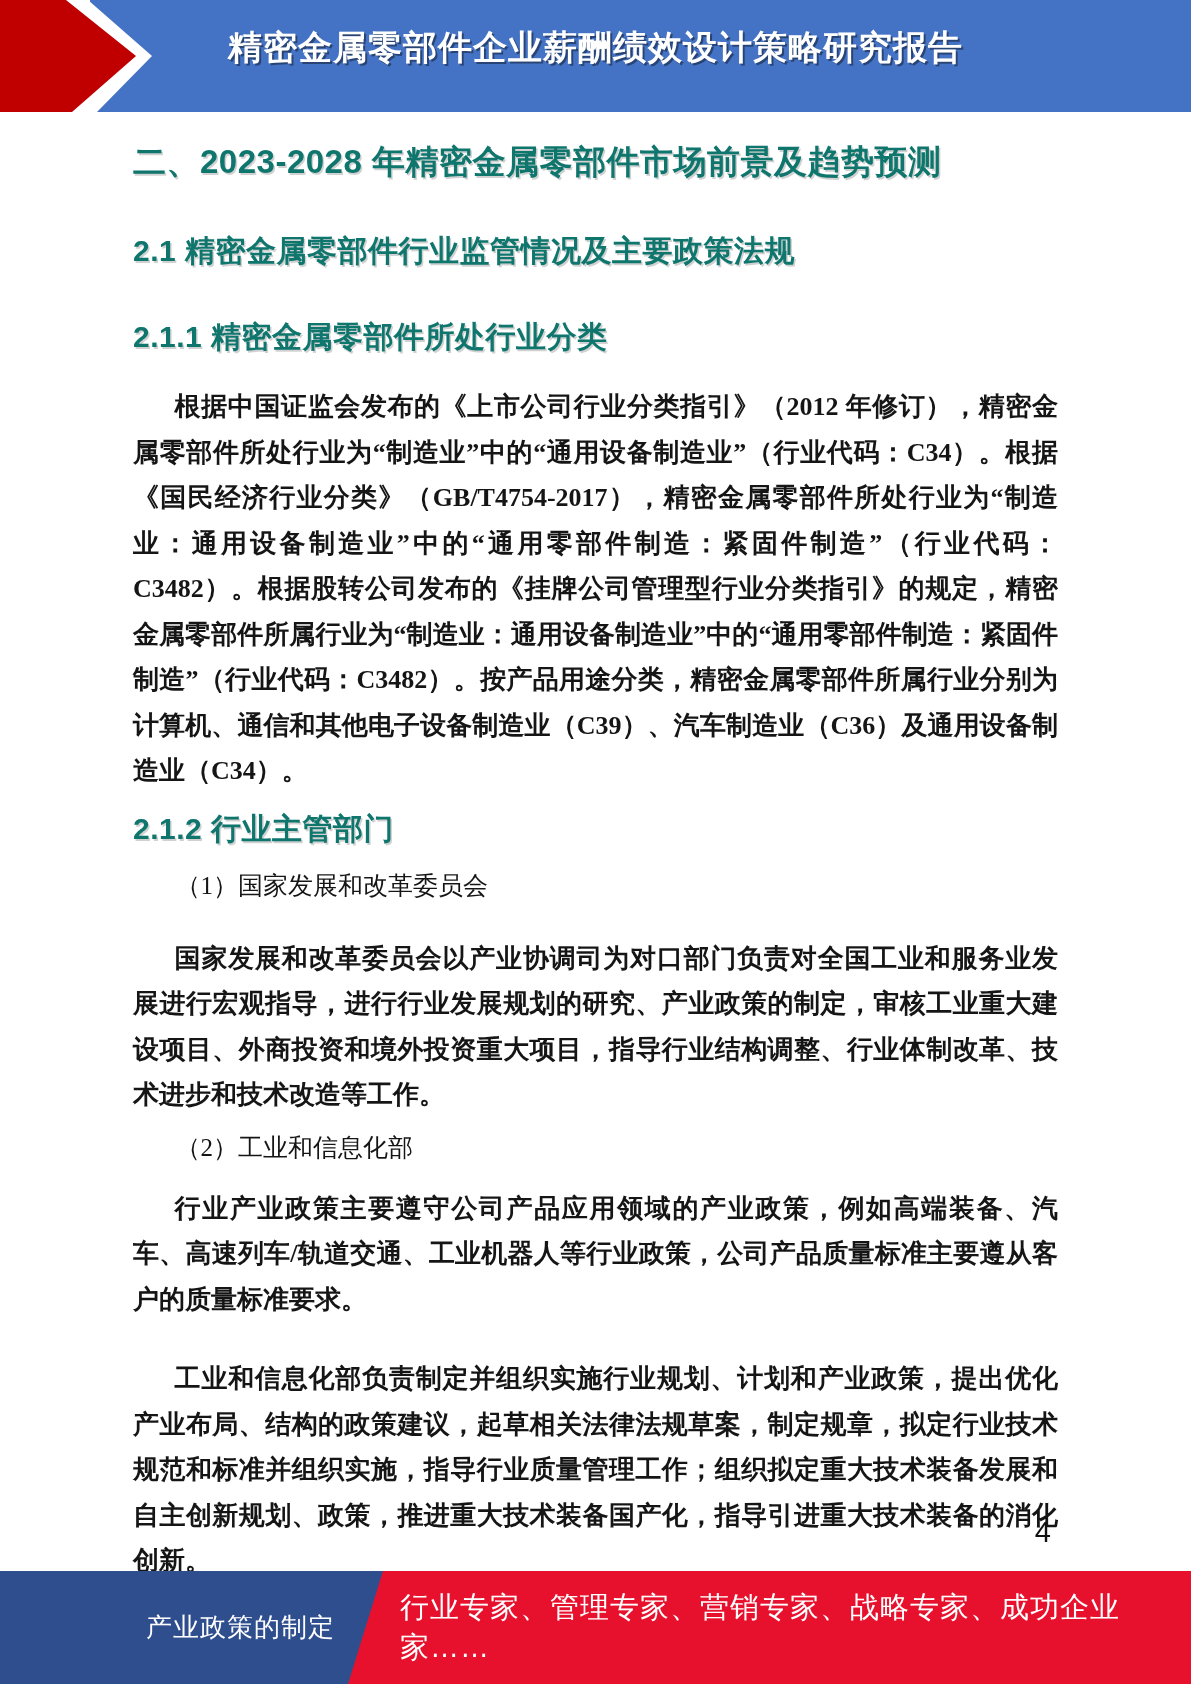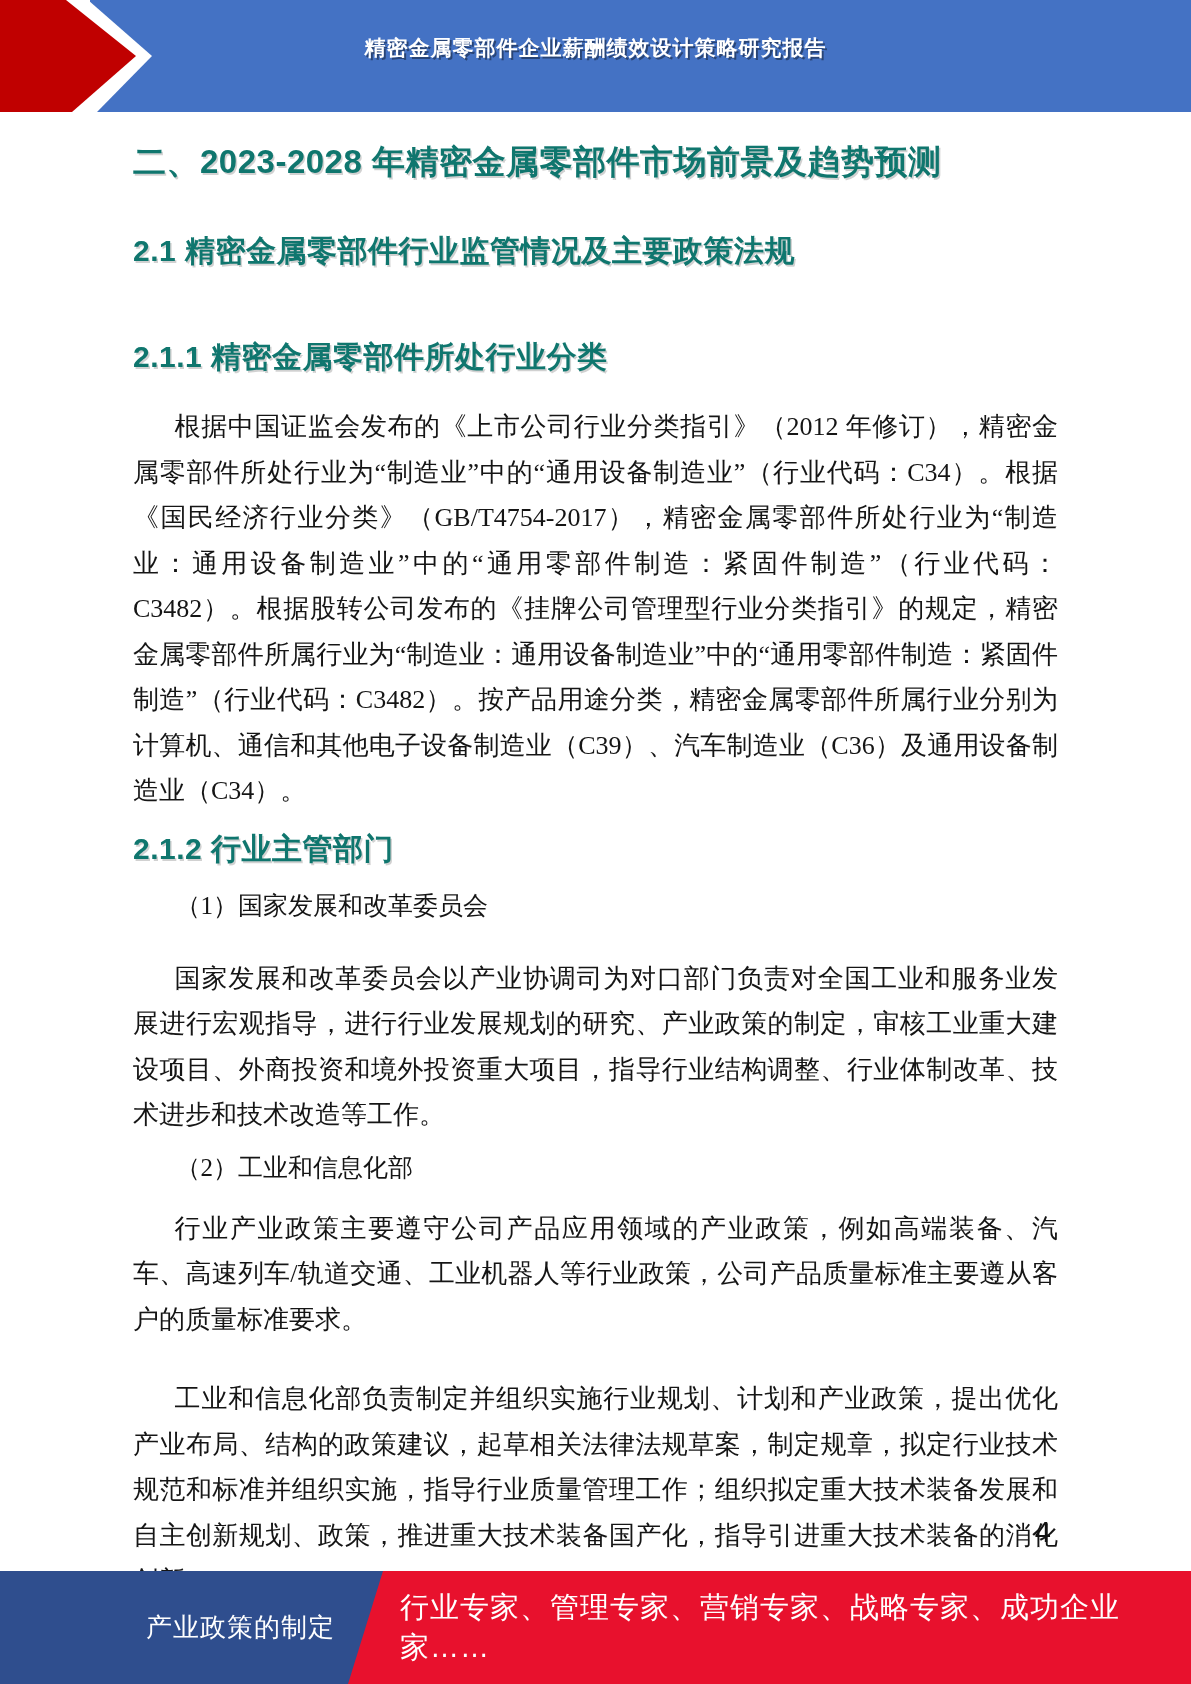--- a/index.html
+++ b/index.html
@@ -33,51 +33,52 @@
   .banner-title {
     position: absolute;
     left: 0; right: 90px;
     top: 0; bottom: 0;
     display: flex;
     align-items: center;
     justify-content: center;
     padding-bottom: 16px;
     font-family: "Liberation Sans", sans-serif;
     font-weight: bold;
-    font-size: 21px;
+    font-size: 34px;
     letter-spacing: 1px;
     color: #ffffff;
     text-shadow: 2px 2px 0 rgba(0,0,0,0.40);
   }
 
   
   .content {
     position: absolute;
     top: 112px; left: 133px; right: 133px;
   }
   h1, h2, h3 {
     font-family: "Liberation Sans", sans-serif;
     font-weight: bold;
     color: #0f766e;
     text-shadow: 1.5px 1.5px 0 rgba(0,0,0,0.18);
     letter-spacing: 0.5px;
   }
   h1 { margin-top: 28px; font-size: 33px; line-height: 44px; }
   h2 { margin-top: 46px; font-size: 30px; line-height: 42px; }
   h3 { font-size: 30px; line-height: 42px; }
-  h3.s211 { margin-top: 64px; }
+  h3.s211 { margin-top: 44px; }
   h3.s212 { margin-top: 14px; }
   h3.s213 { margin-top: 16px; }
 
   p.body {
     font-size: 26px;
     line-height: 45.5px;
     text-align: justify;
     text-indent: 1.6em;
     color: #151515;
+    font-weight: bold;
   }
   p.p1 { margin-top: 26px; }
   p.p2 { margin-top: 32px; }
   p.p3 { margin-top: 34px; }
   p.p4 { margin-top: 20px; }
   p.p5 { margin-top: 24px; }
 
   p.sublabel {
     font-size: 25px;
     line-height: 36px;

